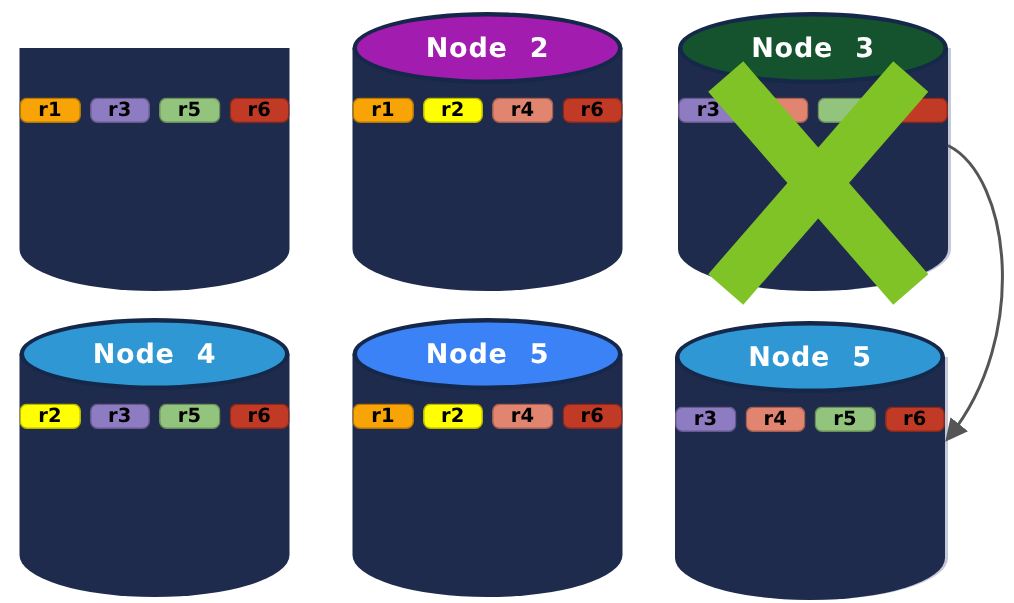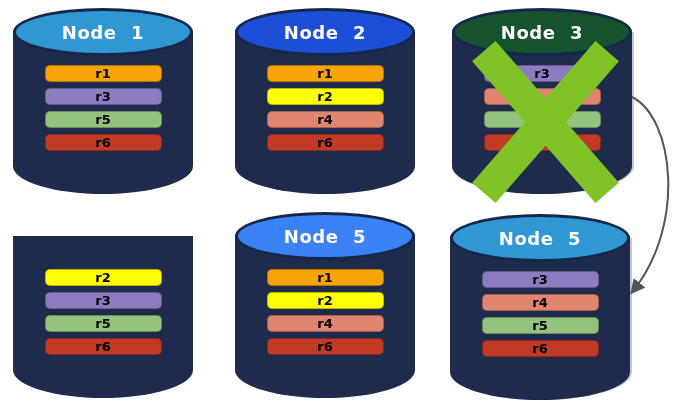--- a/index.html
+++ b/index.html
@@ -31,21 +31,21 @@
     box-sizing:border-box;
     display:flex; align-items:center; justify-content:center;
   }
   .node-title {
     color:#ffffff; font-weight:bold; font-size:18px;
     letter-spacing:0.5px; word-spacing:8px; white-space:pre;
   }
 
   .rows {
     position:absolute; left:0; top:57px; width:100%;
-    display:flex; flex-direction:column; align-items:center; gap:6px;
+    display:flex; align-items:center; gap:6px;
   }
   .row-bar {
     width:117px; height:17px; box-sizing:border-box;
     border:1px solid rgba(0,0,0,0.28); border-radius:5px;
     display:flex; align-items:center; justify-content:center;
   }
   .row-label {
     font-size:13px; font-weight:bold; color:#000; line-height:1;
   }
 
@@ -65,42 +65,39 @@
     pointer-events:none; z-index:6;
   }
 </style>
 </head>
 <body>
 
 <div class="canvas">
 
   <div class="node pos-n1">
     <div class="cyl-body" style="background: rgb(31, 43, 77);"></div>
-    <div class="cyl-top" style="background: rgb(46, 151, 212);">
-      <span class="node-title">Node 1</span>
-    </div>
     <div class="rows">
       <div class="row-bar" style="background: rgb(249, 164, 6);">
           <span class="row-label">r1</span>
         </div>
       <div class="row-bar" style="background: rgb(142, 124, 195);">
           <span class="row-label">r3</span>
         </div>
       <div class="row-bar" style="background: rgb(147, 196, 125);">
           <span class="row-label">r5</span>
         </div>
       <div class="row-bar" style="background: rgb(192, 58, 38);">
           <span class="row-label">r6</span>
         </div>
     </div>
   </div>
 
   <div class="node pos-n2">
     <div class="cyl-body" style="background: rgb(31, 43, 77);"></div>
-    <div class="cyl-top" style="background: #1d4ed8;">
+    <div class="cyl-top" style="background: #a21caf;">
       <span class="node-title">Node 2</span>
     </div>
     <div class="rows">
       <div class="row-bar" style="background: rgb(249, 164, 6);">
           <span class="row-label">r1</span>
         </div>
       <div class="row-bar" style="background: rgb(255, 255, 0);">
           <span class="row-label">r2</span>
         </div>
       <div class="row-bar" style="background: rgb(226, 133, 112);">
@@ -132,20 +129,23 @@
         </div>
     </div>
     <div class="x-mark">
       <div class="x-arm a" style="background: rgb(128, 195, 39);"></div>
       <div class="x-arm b" style="background: rgb(128, 195, 39);"></div>
     </div>
   </div>
 
   <div class="node pos-n4">
     <div class="cyl-body" style="background: rgb(31, 43, 77);"></div>
+    <div class="cyl-top" style="background: rgb(46, 151, 212);">
+      <span class="node-title">Node 4</span>
+    </div>
     <div class="rows">
       <div class="row-bar" style="background: rgb(255, 255, 0);">
           <span class="row-label">r2</span>
         </div>
       <div class="row-bar" style="background: rgb(142, 124, 195);">
           <span class="row-label">r3</span>
         </div>
       <div class="row-bar" style="background: rgb(147, 196, 125);">
           <span class="row-label">r5</span>
         </div>

